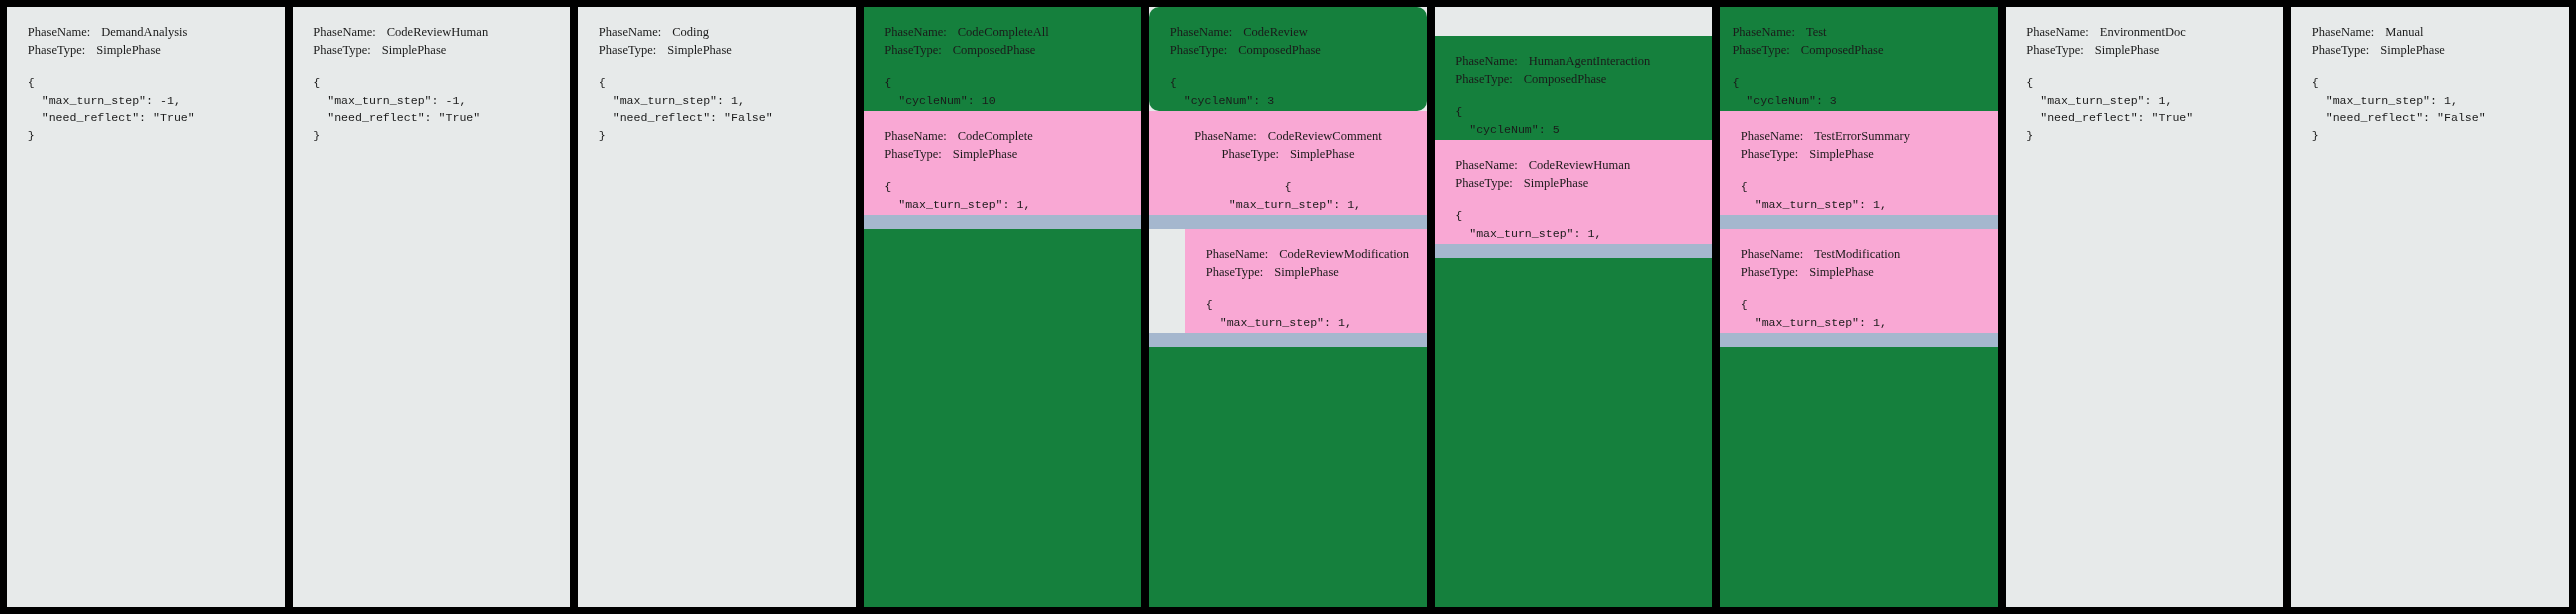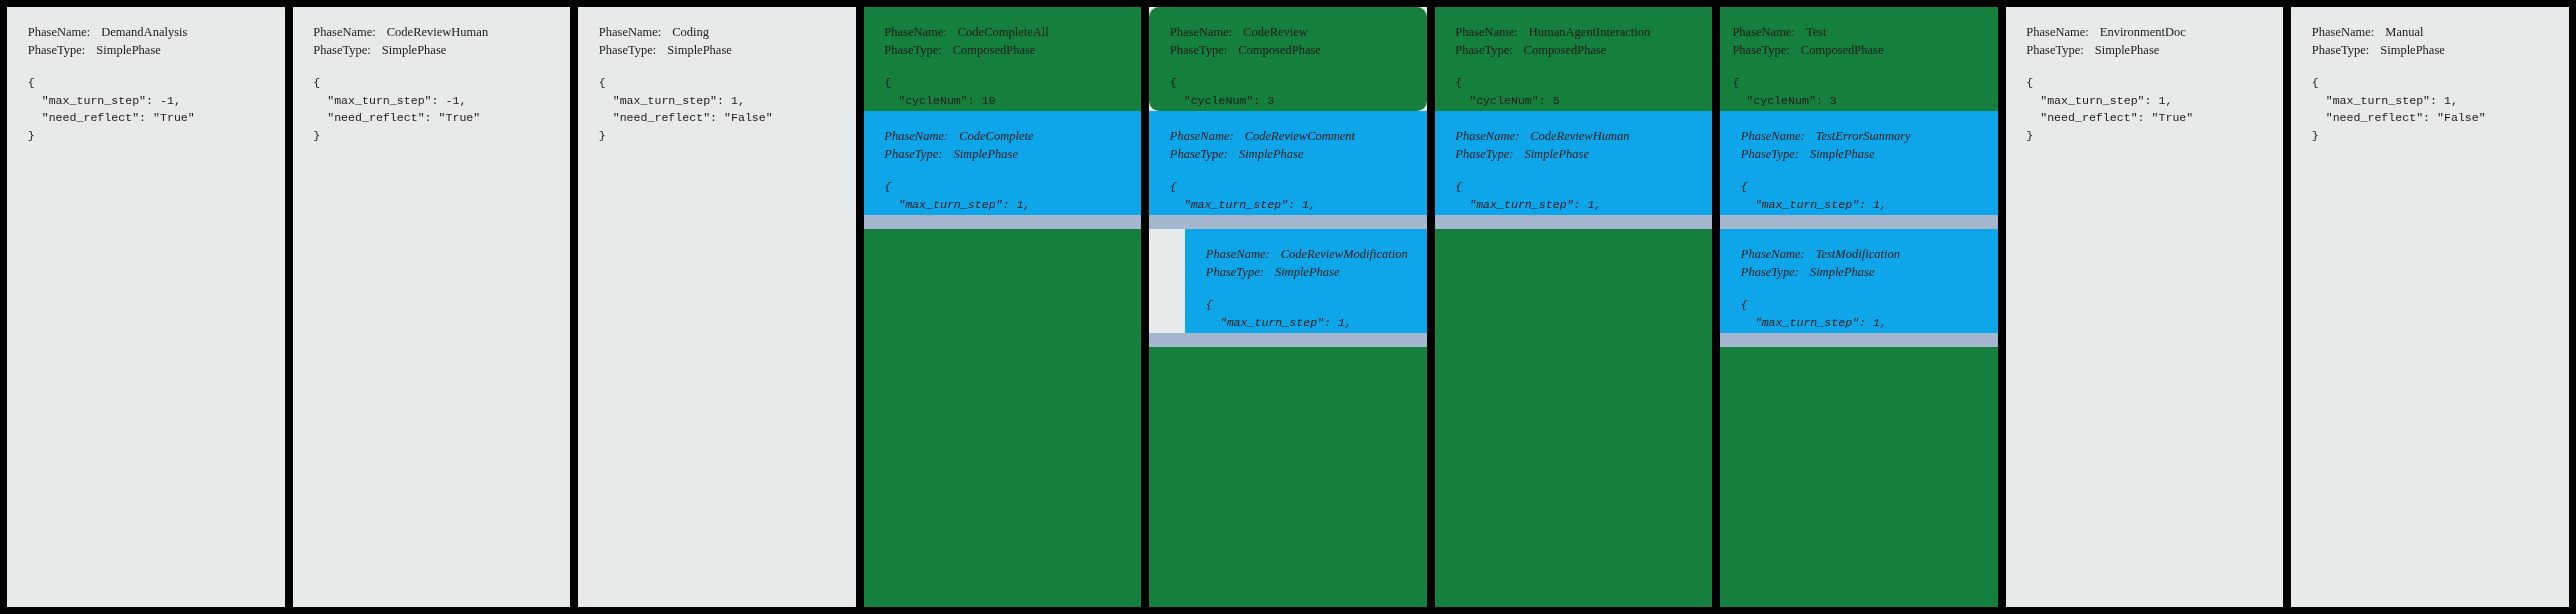--- a/index.html
+++ b/index.html
@@ -37,21 +37,21 @@
   }
   
   .band {
     position: relative;
     box-sizing: border-box;
     width: 100%;
     overflow: hidden;
   }
   .band.simple-plain { background: #e7eaea; }
   .band.composed     { background: #15803d; }
-  .band.nested       { background: #0ea5e9; font-style: italic; }
+  .band.nested       { background: #f9a8d4; }
   .band.spacer       { background: #a5b7ce; }
 
   .pad {
     padding: 16.7px 20.4px 9.3px 20.4px;
   }
   .pad-sub {
     padding: 16.7px 20.4px 11px 20.4px;
   }
 
   
@@ -149,21 +149,21 @@
     <div class="card">
       <div class="band composed pad" style="height: 104px; flex: 0 0 104px; border-radius: 10px;">
         <div>
           <div class="hdr"><span class="k">PhaseName:</span><span class="v">CodeReview</span></div>
           <div class="hdr"><span class="k">PhaseType:</span><span class="v">ComposedPhase</span></div>
         </div>
         <div class="json">{
   "cycleNum": 3
 }</div>
       </div>
-      <div class="band nested pad-sub" style="flex: 0 0 104px; height: 104px;">
+      <div class="band nested pad-sub" style="flex: 0 0 104px; height: 104px; text-align: center;">
         <div>
           <div class="hdr"><span class="k">PhaseName:</span><span class="v">CodeReviewComment</span></div>
           <div class="hdr"><span class="k">PhaseType:</span><span class="v">SimplePhase</span></div>
         </div>
         <div class="json">{
   "max_turn_step": 1,
   "need_reflect": "False"
 }</div>
       </div>
       <div class="band spacer" style="flex: 0 0 14px; height: 14px;"></div>
@@ -174,21 +174,21 @@
         </div>
         <div class="json">{
   "max_turn_step": 1,
   "need_reflect": "False"
 }</div>
       </div>
       <div class="band spacer" style="flex: 0 0 14px; height: 14px;"></div>
       <div class="band composed grow"></div>
     </div>
     <div class="card">
-      <div class="band composed pad" style="height: 104px; flex: 0 0 104px;">
+      <div class="band composed pad" style="height: 104px; flex: 0 0 104px; margin-top: 29px;">
         <div>
           <div class="hdr"><span class="k">PhaseName:</span><span class="v">HumanAgentInteraction</span></div>
           <div class="hdr"><span class="k">PhaseType:</span><span class="v">ComposedPhase</span></div>
         </div>
         <div class="json">{
   "cycleNum": 5
 }</div>
       </div>
       <div class="band nested pad-sub" style="flex: 0 0 104px; height: 104px;">
         <div>

